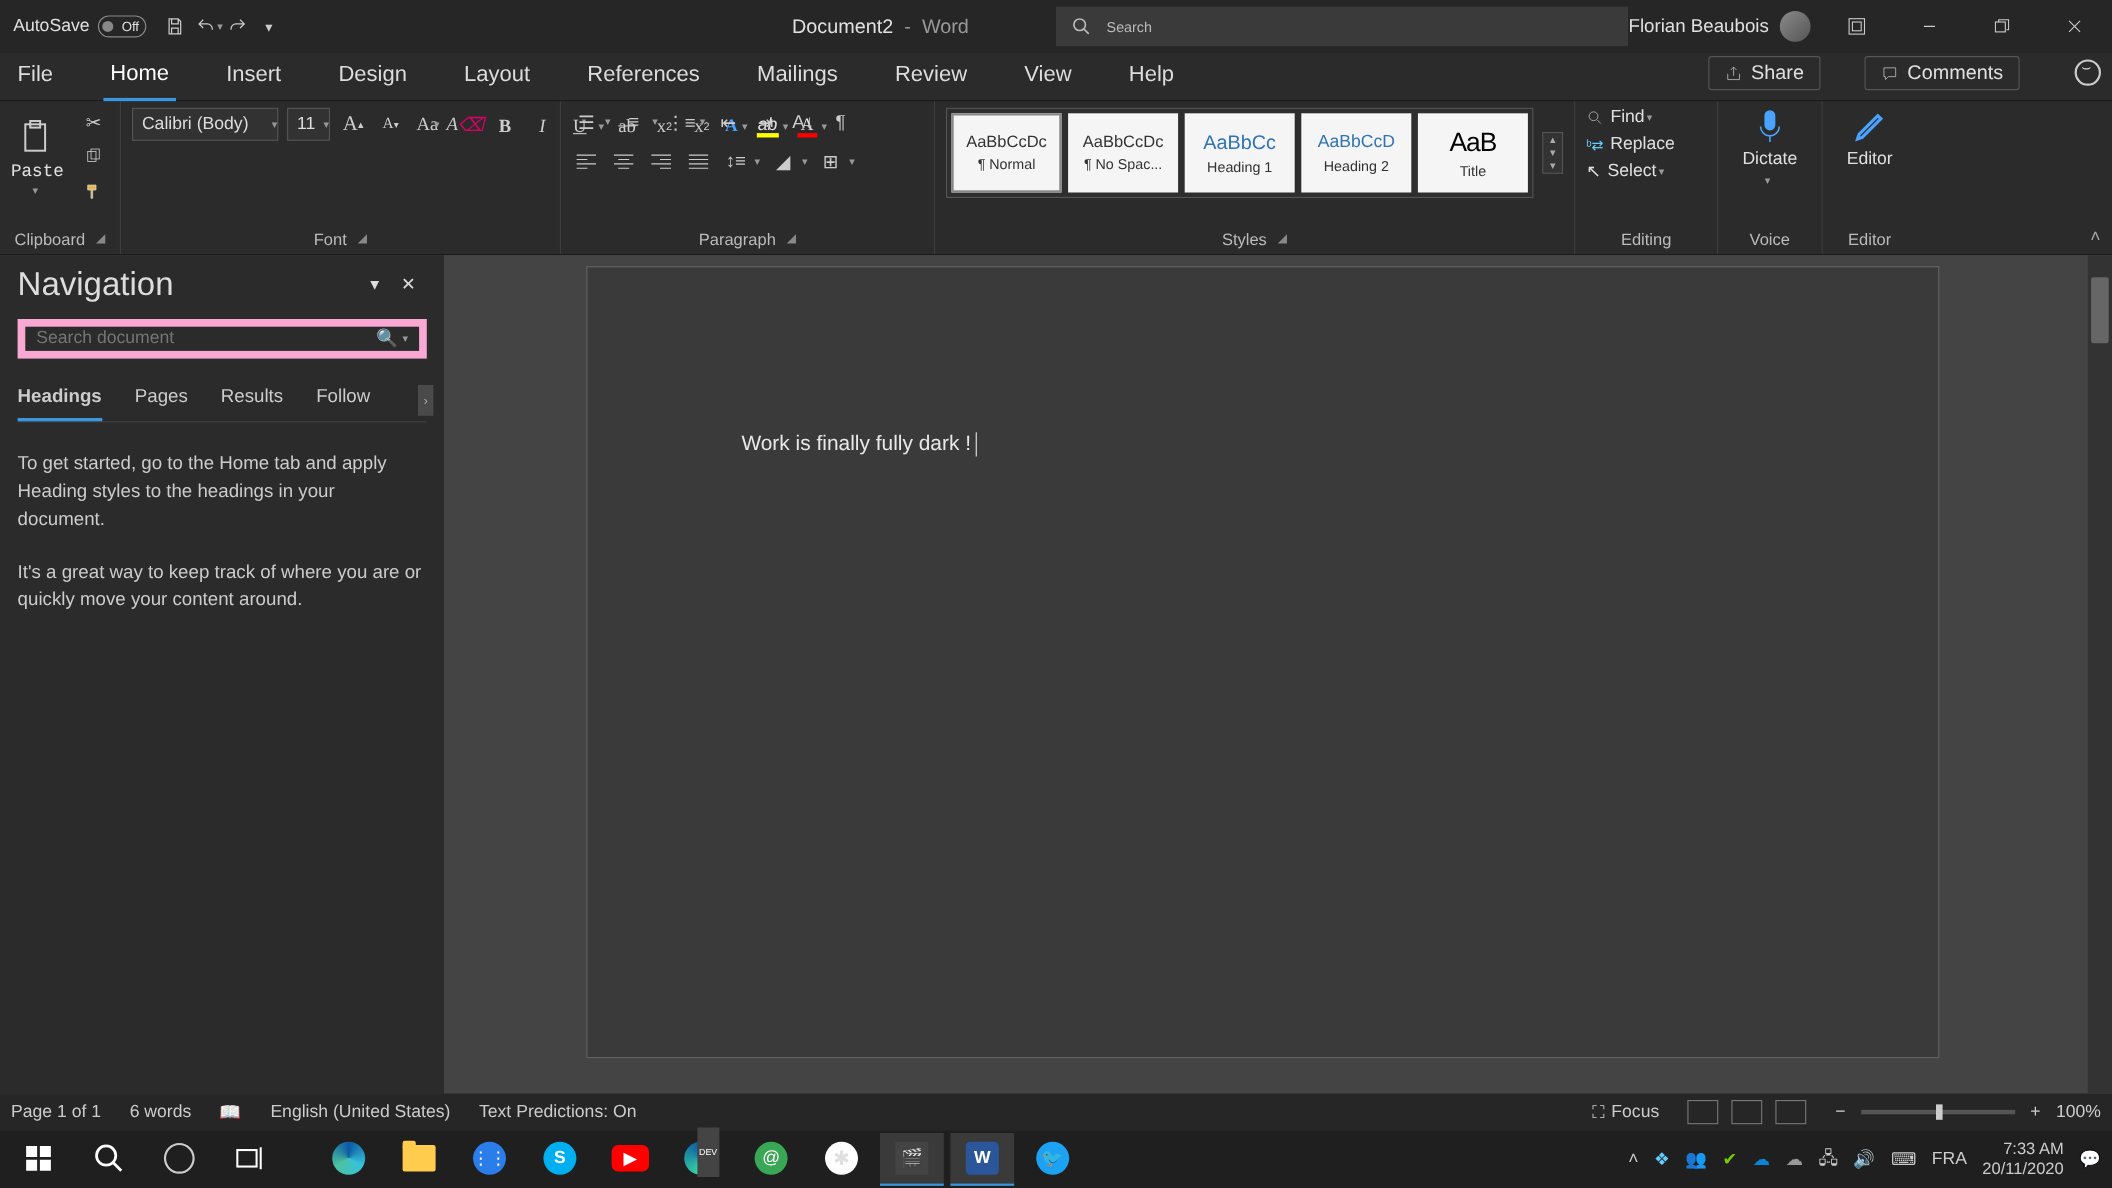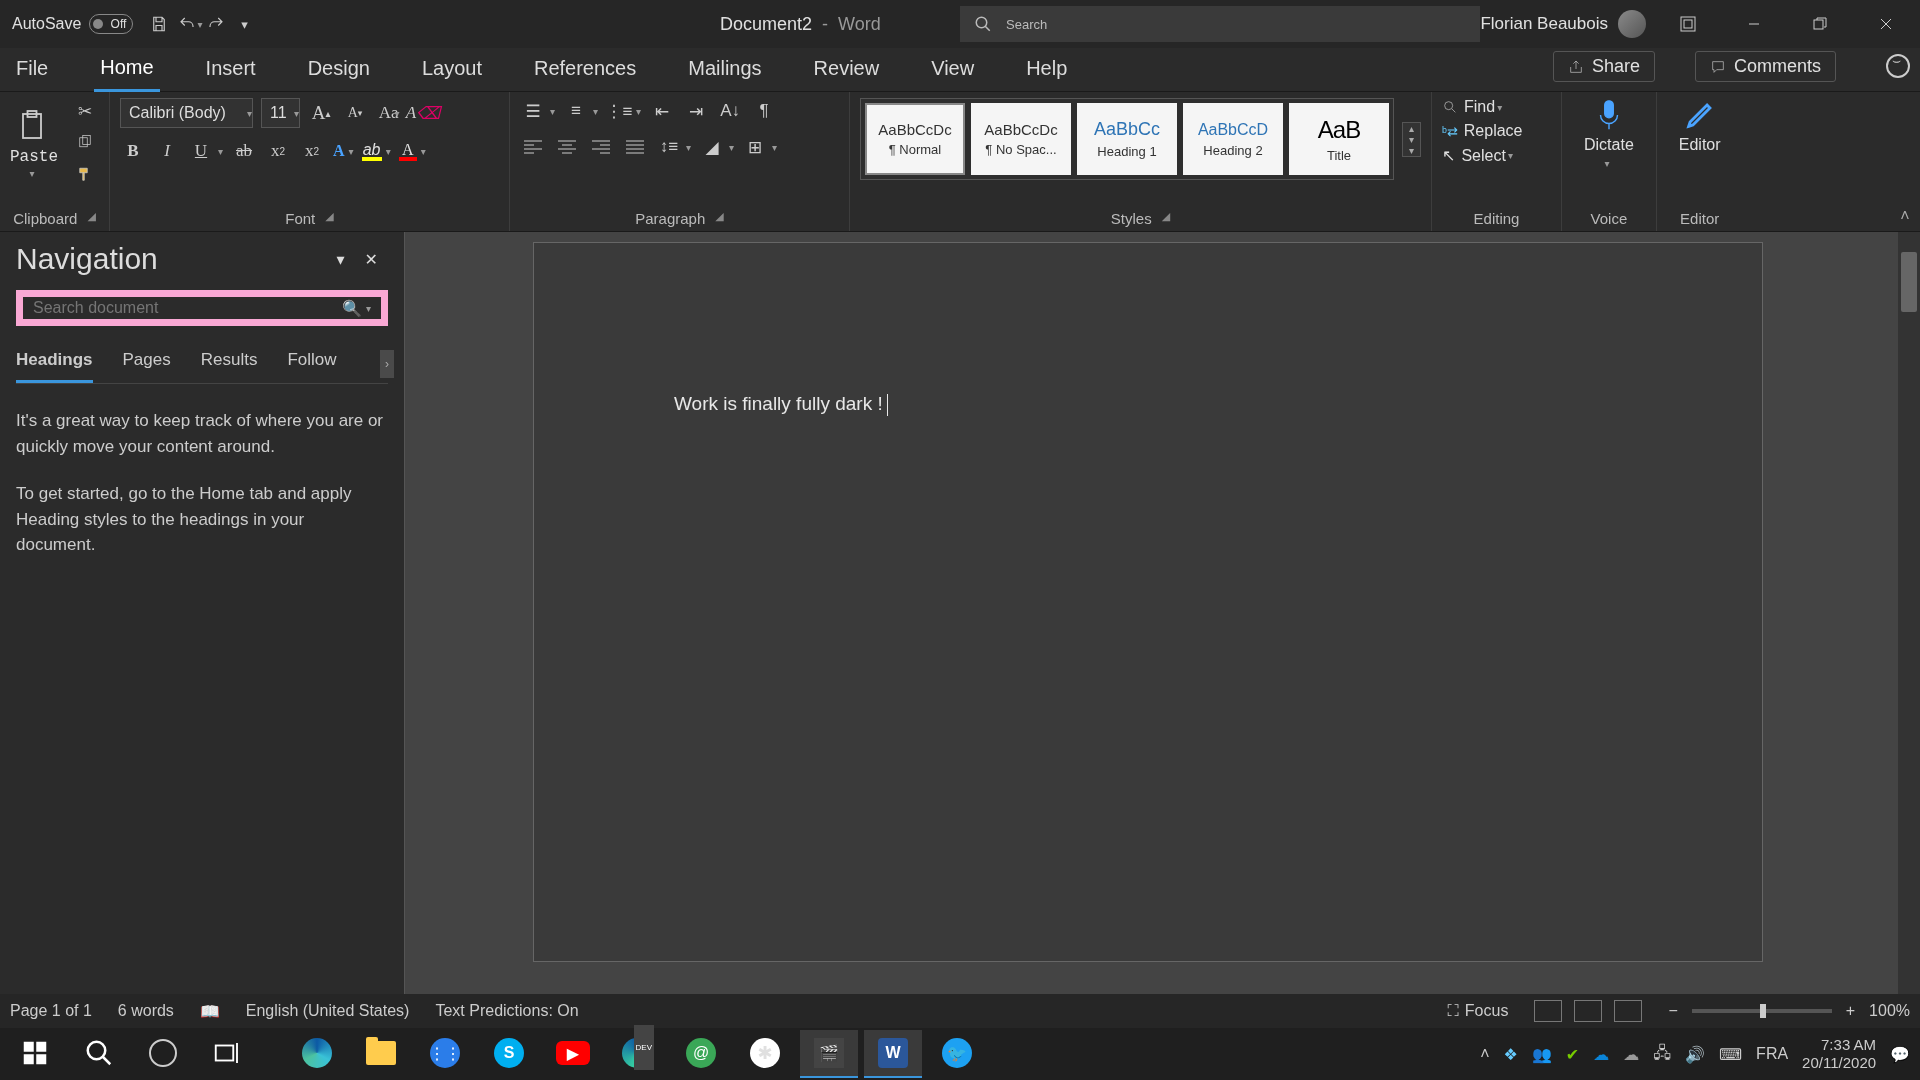--- a/index.html
+++ b/index.html
@@ -238,21 +238,21 @@
           </div>
       </div>
     </div>
     <div class="label">
         <span>Clipboard</span>
         <span class="dlg">◢</span>
       </div>
   </div>
 
   <div class="rgroup" style="width:400px;">
-    <div style="display:flex;flex-direction:column;gap:10px;">
+    <div style="display:flex;gap:10px;align-items:flex-end;">
       <div class="rrow">
         <div class="fontbox">
             <input class="fontname" value="Calibri (Body)" style="">
             <span class="drop">▾</span>
           </div>
         <div class="fontbox">
             <input class="fontsize" value="11" style="">
             <span class="drop">▾</span>
           </div>
         <div class="fmt-btn" style="font-size:19px;">A<sup style="font-size:10px;">▴</sup></div>
@@ -443,22 +443,22 @@
       <span class="drop">▾</span>
     </div>
     <div class="navtabs">
       <div class="nt active">Headings</div>
       <div class="nt">Pages</div>
       <div class="nt">Results</div>
       <div class="nt">Follow</div>
       <div class="more">›</div>
     </div>
     <div class="navtext">
+      <p>To get started, go to the Home tab and apply Heading styles to the headings in your document.</p>
       <p>It's a great way to keep track of where you are or quickly move your content around.</p>
-      <p>To get started, go to the Home tab and apply Heading styles to the headings in your document.</p>
     </div>
   </div>
 
   <div class="docarea">
     <div class="page">
       <div class="content">
         <span>Work is finally fully dark !</span><span class="cursor"></span>
       </div>
     </div>
     <div class="vscroll">

